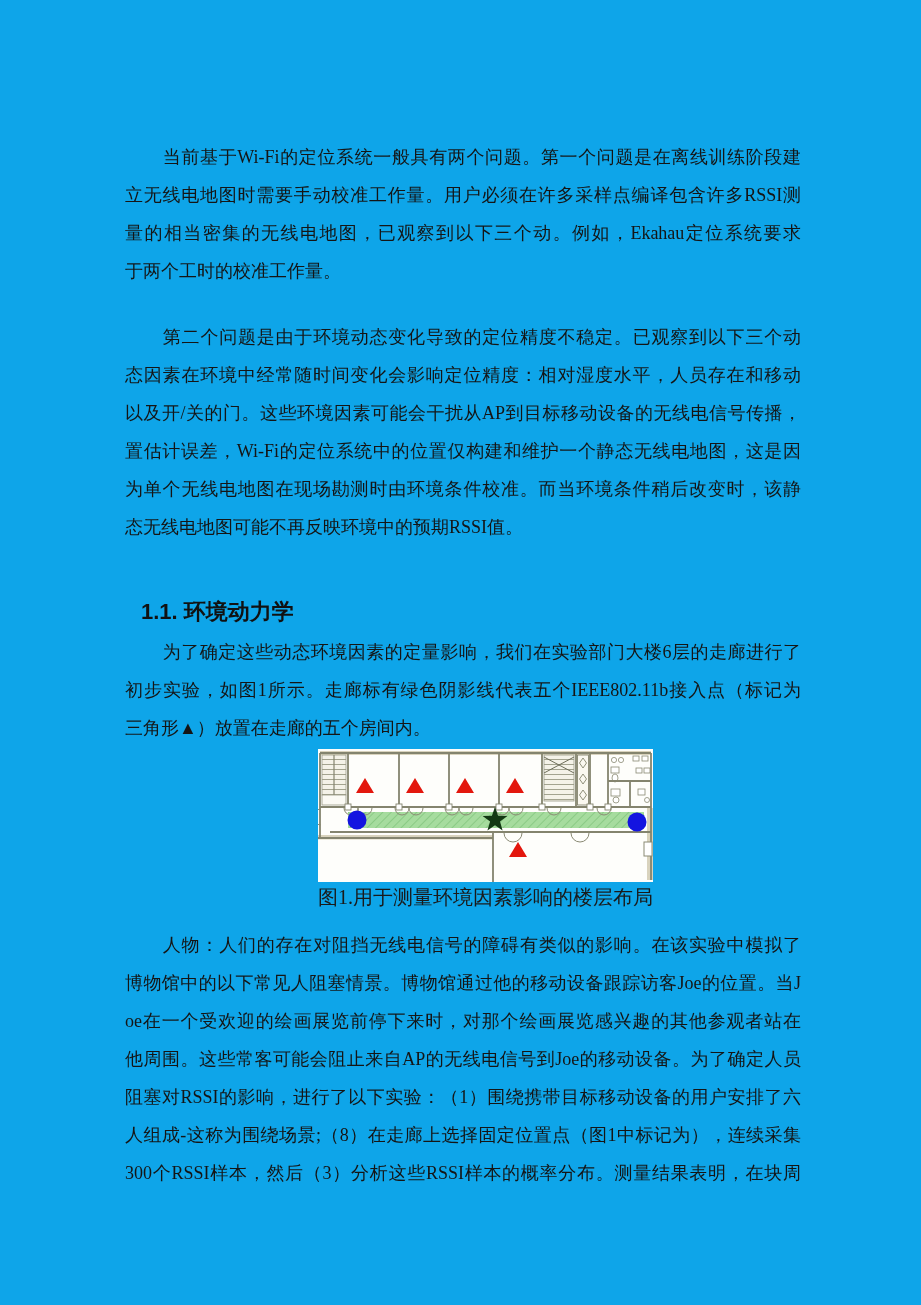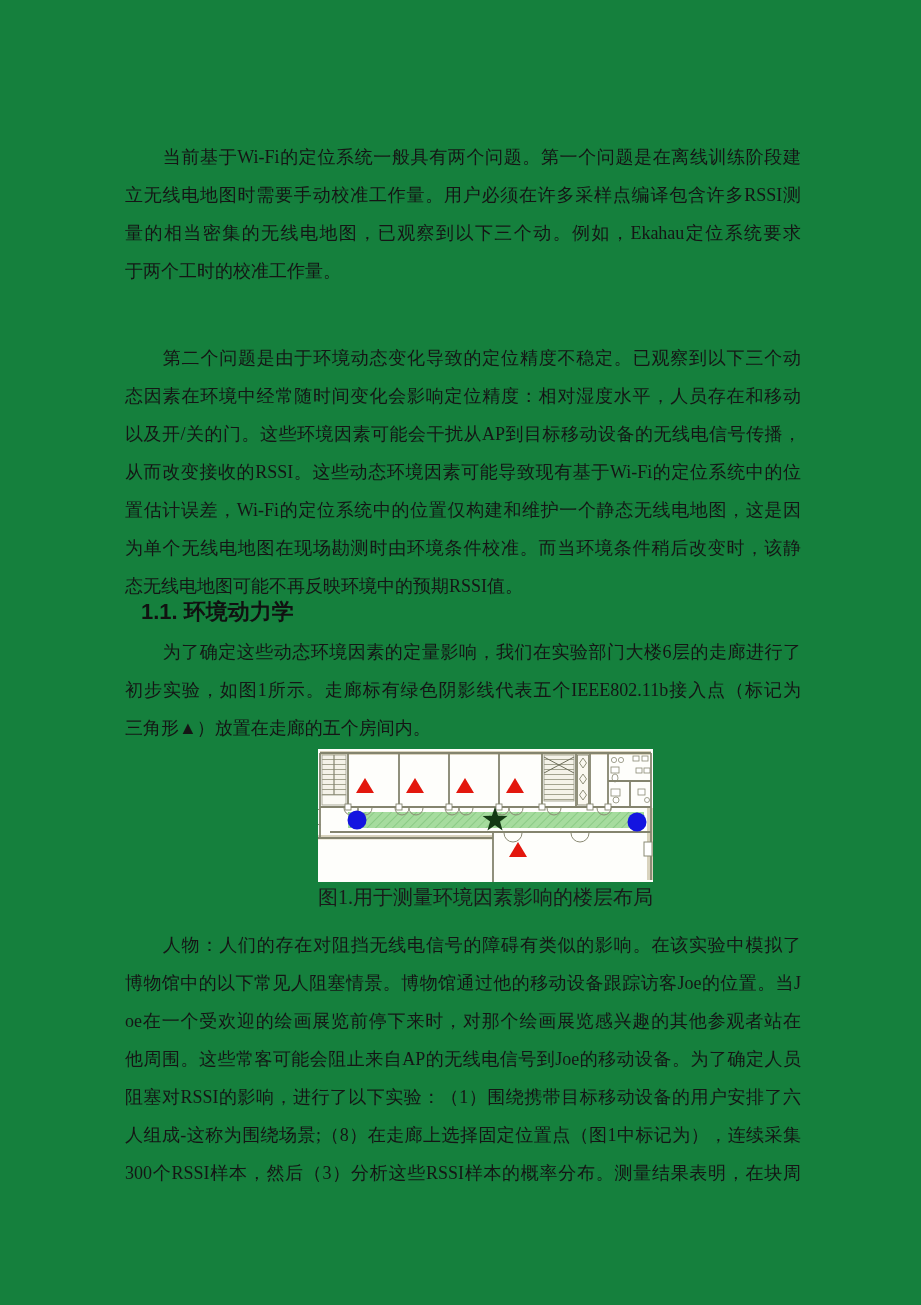--- a/index.html
+++ b/index.html
@@ -1,20 +1,20 @@
 <!DOCTYPE html>
 <html><head>
 <meta charset="utf-8">
 <style>
   html, body { margin: 0; padding: 0; background: #ffffff; }
   #page {
     position: relative;
     width: 921px;
     height: 1305px;
-    background: #15803d;
+    background: #0ea5e9;
     font-family: "Liberation Serif", "DejaVu Serif", serif;
     color: #151515;
     overflow: hidden;
   }
   .para {
     position: absolute;
     left: 125px;
     width: 676px;
     font-size: 18px;
     line-height: 38px;
@@ -63,26 +63,25 @@
 <div id="page">
 
   <div class="para" style="top:138px">
 
   <div class="line">当前基于Wi-Fi的定位系统一般具有两个问题。第一个问题是在离线训练阶段建</div>
       <div class="line">立无线电地图时需要手动校准工作量。用户必须在许多采样点编译包含许多RSSI测</div>
       <div class="line">量的相当密集的无线电地图，已观察到以下三个动。例如，Ekahau定位系统要求</div>
       <div class="line">于两个工时的校准工作量。</div>
     </div>
 
-  <div class="para" style="top:339px">
+  <div class="para" style="top:318px">
 
   <div class="line">第二个问题是由于环境动态变化导致的定位精度不稳定。已观察到以下三个动</div>
       <div class="line">态因素在环境中经常随时间变化会影响定位精度：相对湿度水平，人员存在和移动</div>
       <div class="line">以及开/关的门。这些环境因素可能会干扰从AP到目标移动设备的无线电信号传播，</div>
-      <div class="line">从而改变接收的RSSI。这些动态环境因素可能导致现有基于Wi-Fi的定位系统中的位</div>
       <div class="line">置估计误差，Wi-Fi的定位系统中的位置仅构建和维护一个静态无线电地图，这是因</div>
       <div class="line">为单个无线电地图在现场勘测时由环境条件校准。而当环境条件稍后改变时，该静</div>
       <div class="line">态无线电地图可能不再反映环境中的预期RSSI值。</div>
     </div>
 
   <div class="section-heading" style="top:592px">1.1. 环境动力学</div>
 
   <div class="para" style="top:633px">
 
   <div class="line">为了确定这些动态环境因素的定量影响，我们在实验部门大楼6层的走廊进行了</div>

